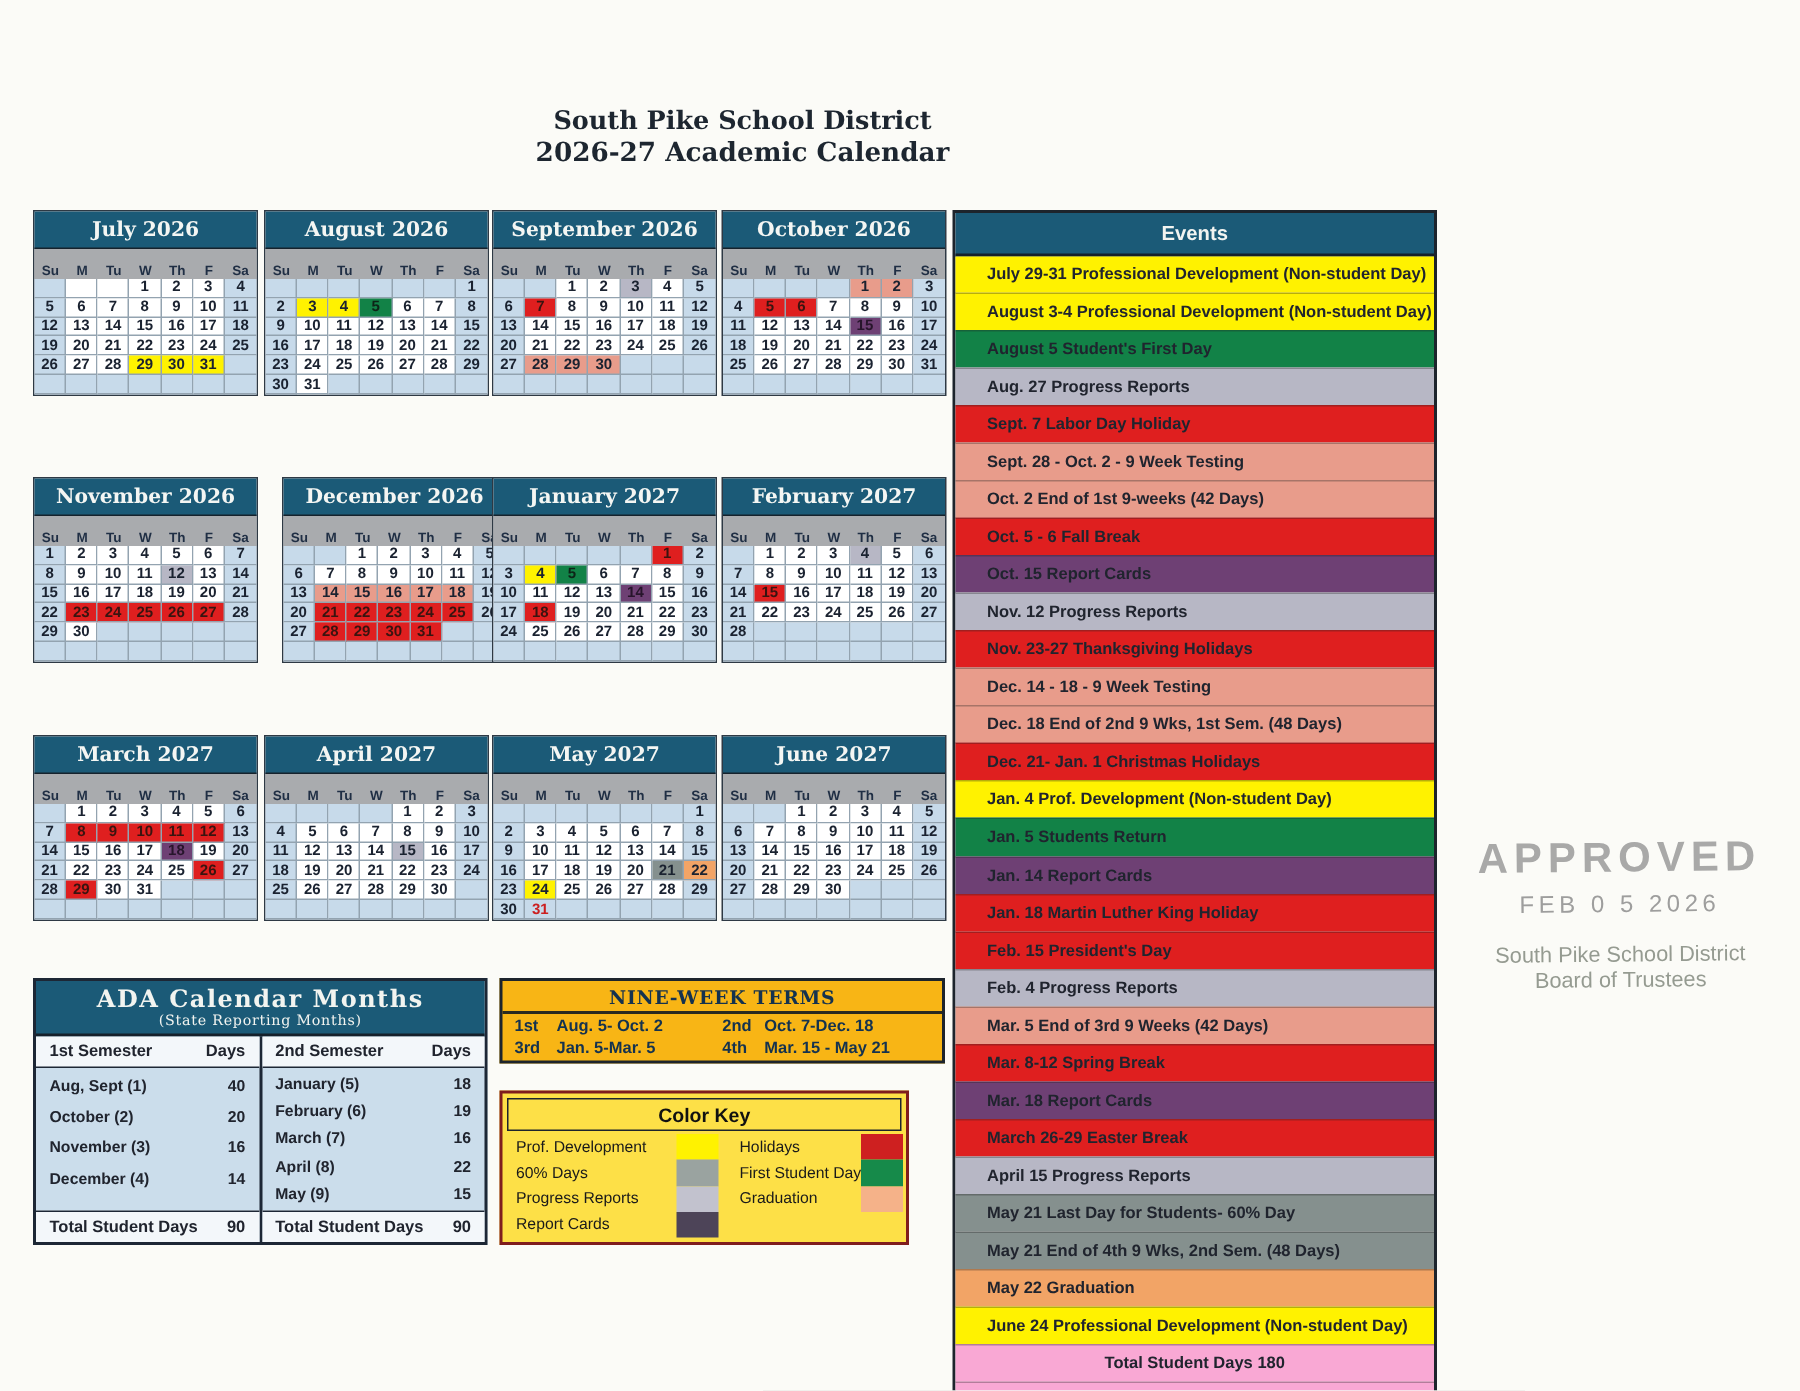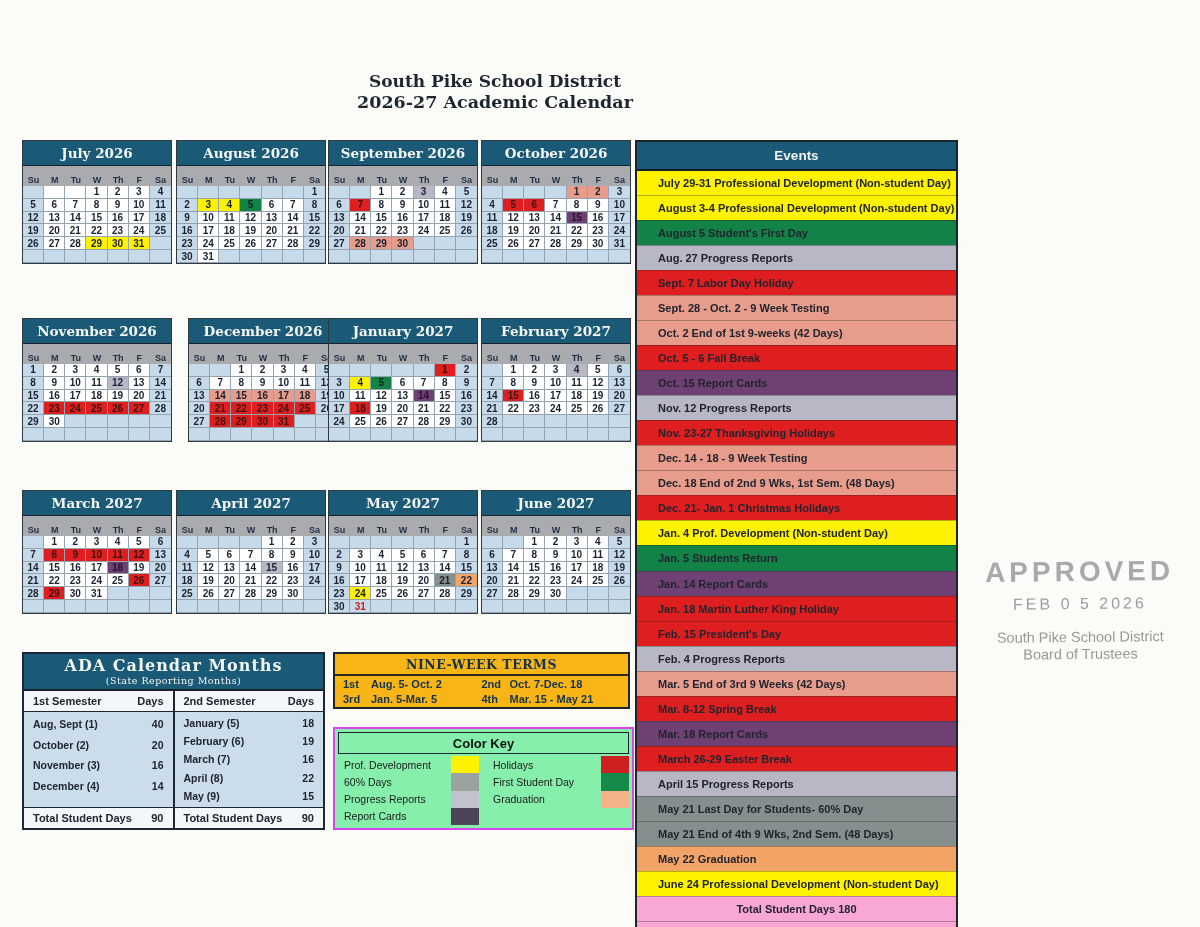--- a/index.html
+++ b/index.html
@@ -68,22 +68,22 @@
   .nwt{position:absolute;left:333px;top:652px;width:297px;height:57px;background:#f8b515;
     border:2px solid #1d242c;box-sizing:border-box;display:flex;flex-direction:column;}
   .nwt-title{flex:0 0 20px;display:flex;align-items:center;justify-content:center;
     font-family:"DejaVu Serif","Liberation Serif",serif;font-weight:bold;font-size:12.5px;
     color:#14324f;border-bottom:2px solid #2a2a20;letter-spacing:.5px;}
   .nwt-grid{flex:1;display:grid;grid-template-columns:1fr 1fr;align-items:center;padding:1px 8px;
     font-size:11px;font-weight:bold;color:#14324f;}
   .nwt-ord{display:inline-block;width:28px;}
 
   
-  .ckey{position:absolute;left:333px;top:727px;width:301px;height:103px;background:#86efac;
-    border:2px solid #d946ef;box-sizing:border-box;padding:3px;display:flex;flex-direction:column;}
+  .ckey{position:absolute;left:333px;top:727px;width:273px;height:103px;background:#fde047;
+    border:2px solid #7f1d1d;box-sizing:border-box;padding:3px;display:flex;flex-direction:column;}
   .ckey-title{flex:0 0 20px;border:1.5px solid #1d242c;display:flex;align-items:center;justify-content:center;
     font-weight:bold;font-size:13px;color:#111;margin-bottom:2px;}
   .ckey-grid{flex:1;display:grid;grid-template-columns:113px 28px 1fr 28px;grid-auto-rows:1fr;}
   .ck-label{display:flex;align-items:center;padding-left:6px;font-size:10.5px;color:#1a1a1a;white-space:nowrap;}
   .ck-label.ck-right{padding-left:14px;}
   .ck-swatch{width:100%;height:100%;}
 
   
   .stamp{position:absolute;left:972px;top:556px;width:216px;text-align:center;
     transform:rotate(-0.6deg);user-select:none;}

